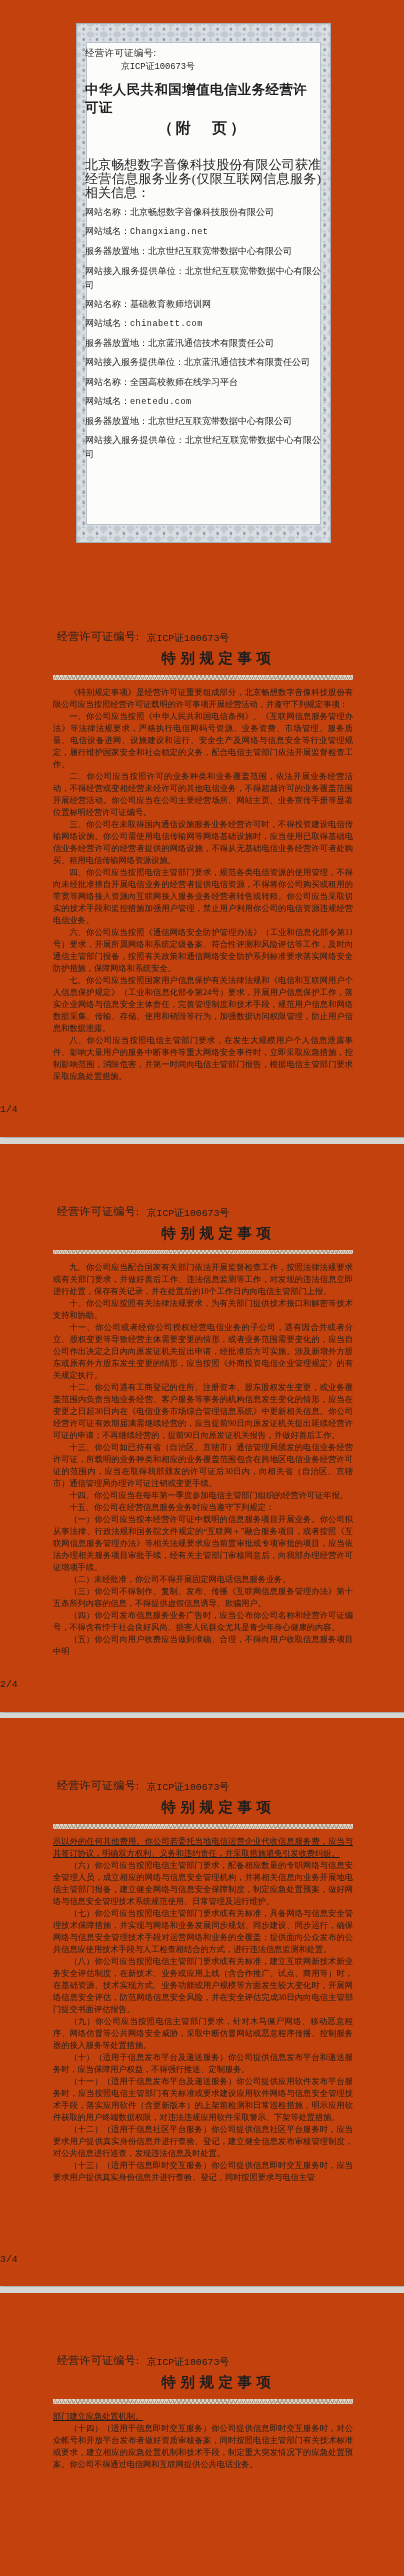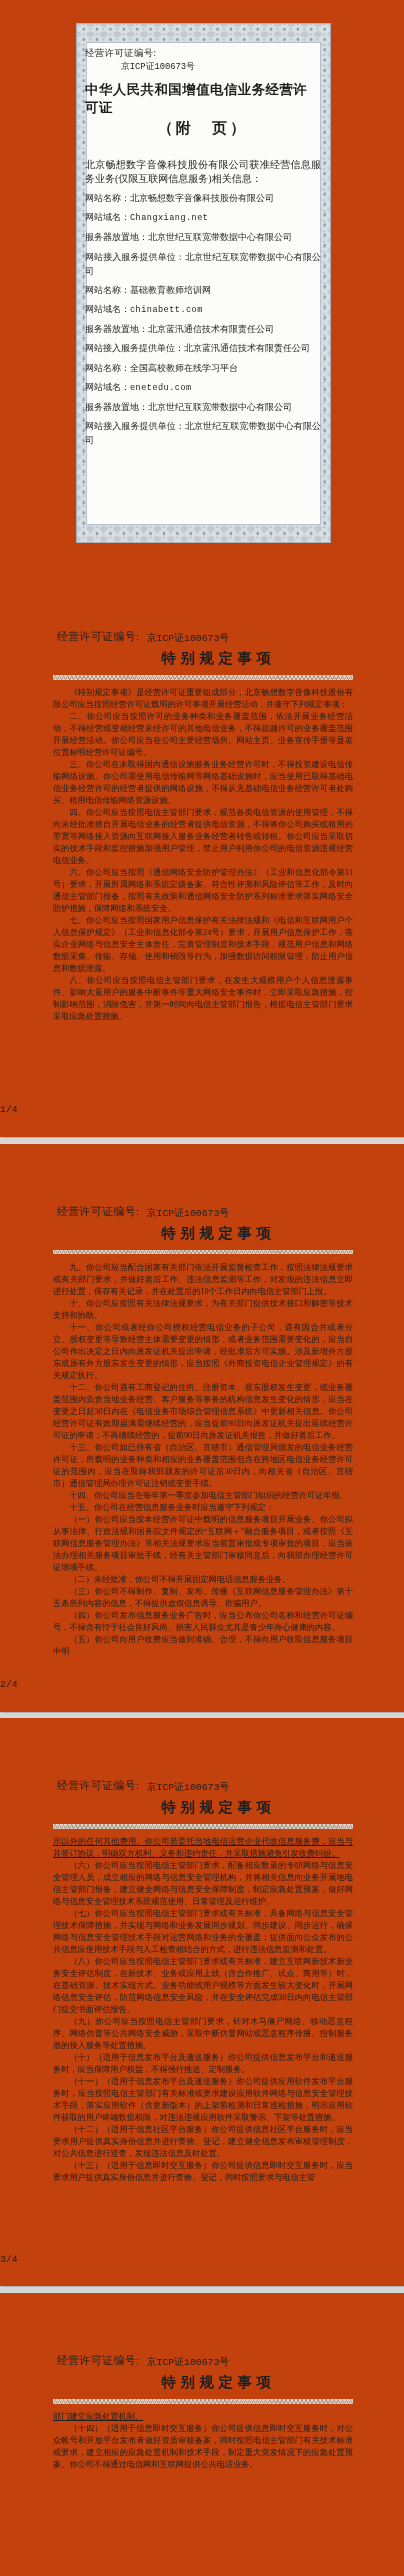--- a/index.html
+++ b/index.html
@@ -69,21 +69,21 @@
   }
   .cert-subtitle {
     margin-top: 3.1px;
     font-size: 15px;
     font-weight: bold;
     text-align: center;
     letter-spacing: 3.1px;
   }
   .cert-intro {
     margin: 19.6px 0 0 0;
-    font-size: 10px;
+    font-size: 13px;
     line-height: 14px;
     text-align: justify;
   }
   .cert-entry {
     margin-top: 5.2px;
     font-size: 9px;
     line-height: 14px;
     text-align: justify;
   }
   .cert-entry .domain-value {
@@ -189,20 +189,21 @@
   <div id="provision-pages">
   <section class="page provision">
     <div class="pv-header">
       <span class="pv-lic-label">经营许可证编号:</span>
       <span class="pv-lic-number">京ICP证100673号</span>
     </div>
     <h2 class="pv-title">特别规定事项</h2>
     <div class="pv-divider"></div>
     <div class="pv-body">
           <p>《特别规定事项》是经营许可证重要组成部分，北京畅想数字音像科技股份有限公司应当按照经营许可证载明的许可事项开展经营活动，并遵守下列规定事项：</p>
+          <p>一、你公司应当按照《中华人民共和国电信条例》、《互联网信息服务管理办法》等法律法规要求，严格执行电信网码号资源、业务资费、市场管理、服务质量、电信设备进网、设施建设和运行、安全生产及网络与信息安全等行业管理规定，履行维护国家安全和社会稳定的义务，配合电信主管部门依法开展监督检查工作。</p>
           <p>二、你公司应当按照许可的业务种类和业务覆盖范围，依法开展业务经营活动，不得经营或变相经营未经许可的其他电信业务，不得超越许可的业务覆盖范围开展经营活动。你公司应当在公司主要经营场所、网站主页、业务宣传手册等显著位置标明经营许可证编号。</p>
           <p>三、你公司在未取得国内通信设施服务业务经营许可时，不得投资建设电信传输网络设施。你公司需使用电信传输网等网络基础设施时，应当使用已取得基础电信业务经营许可的经营者提供的网络设施，不得从无基础电信业务经营许可者处购买、租用电信传输网络资源设施。</p>
           <p>四、你公司应当按照电信主管部门要求，规范各类电信资源的使用管理，不得向未经批准擅自开展电信业务的经营者提供电信资源，不得将你公司购买或租用的带宽等网络接入资源向互联网接入服务业务经营者转售或转租。你公司应当采取切实的技术手段和监控措施加强用户管理，禁止用户利用你公司的电信资源违规经营电信业务。</p>
           <p>六、你公司应当按照《通信网络安全防护管理办法》（工业和信息化部令第11号）要求，开展所属网络和系统定级备案、符合性评测和风险评估等工作，及时向通信主管部门报备，按照有关政策和通信网络安全防护系列标准要求落实网络安全防护措施，保障网络和系统安全。</p>
           <p>七、你公司应当按照国家用户信息保护有关法律法规和《电信和互联网用户个人信息保护规定》（工业和信息化部令第24号）要求，开展用户信息保护工作，落实企业网络与信息安全主体责任，完善管理制度和技术手段，规范用户信息和网络数据采集、传输、存储、使用和销毁等行为，加强数据访问权限管理，防止用户信息和数据泄露。</p>
           <p>八、你公司应当按照电信主管部门要求，在发生大规模用户个人信息泄露事件、影响大量用户的服务中断事件等重大网络安全事件时，立即采取应急措施，控制影响范围，消除危害，并第一时间向电信主管部门报告，根据电信主管部门要求采取应急处置措施。</p>
         </div>
     <div class="pv-pagenum">1/4</div>
   </section>
 

